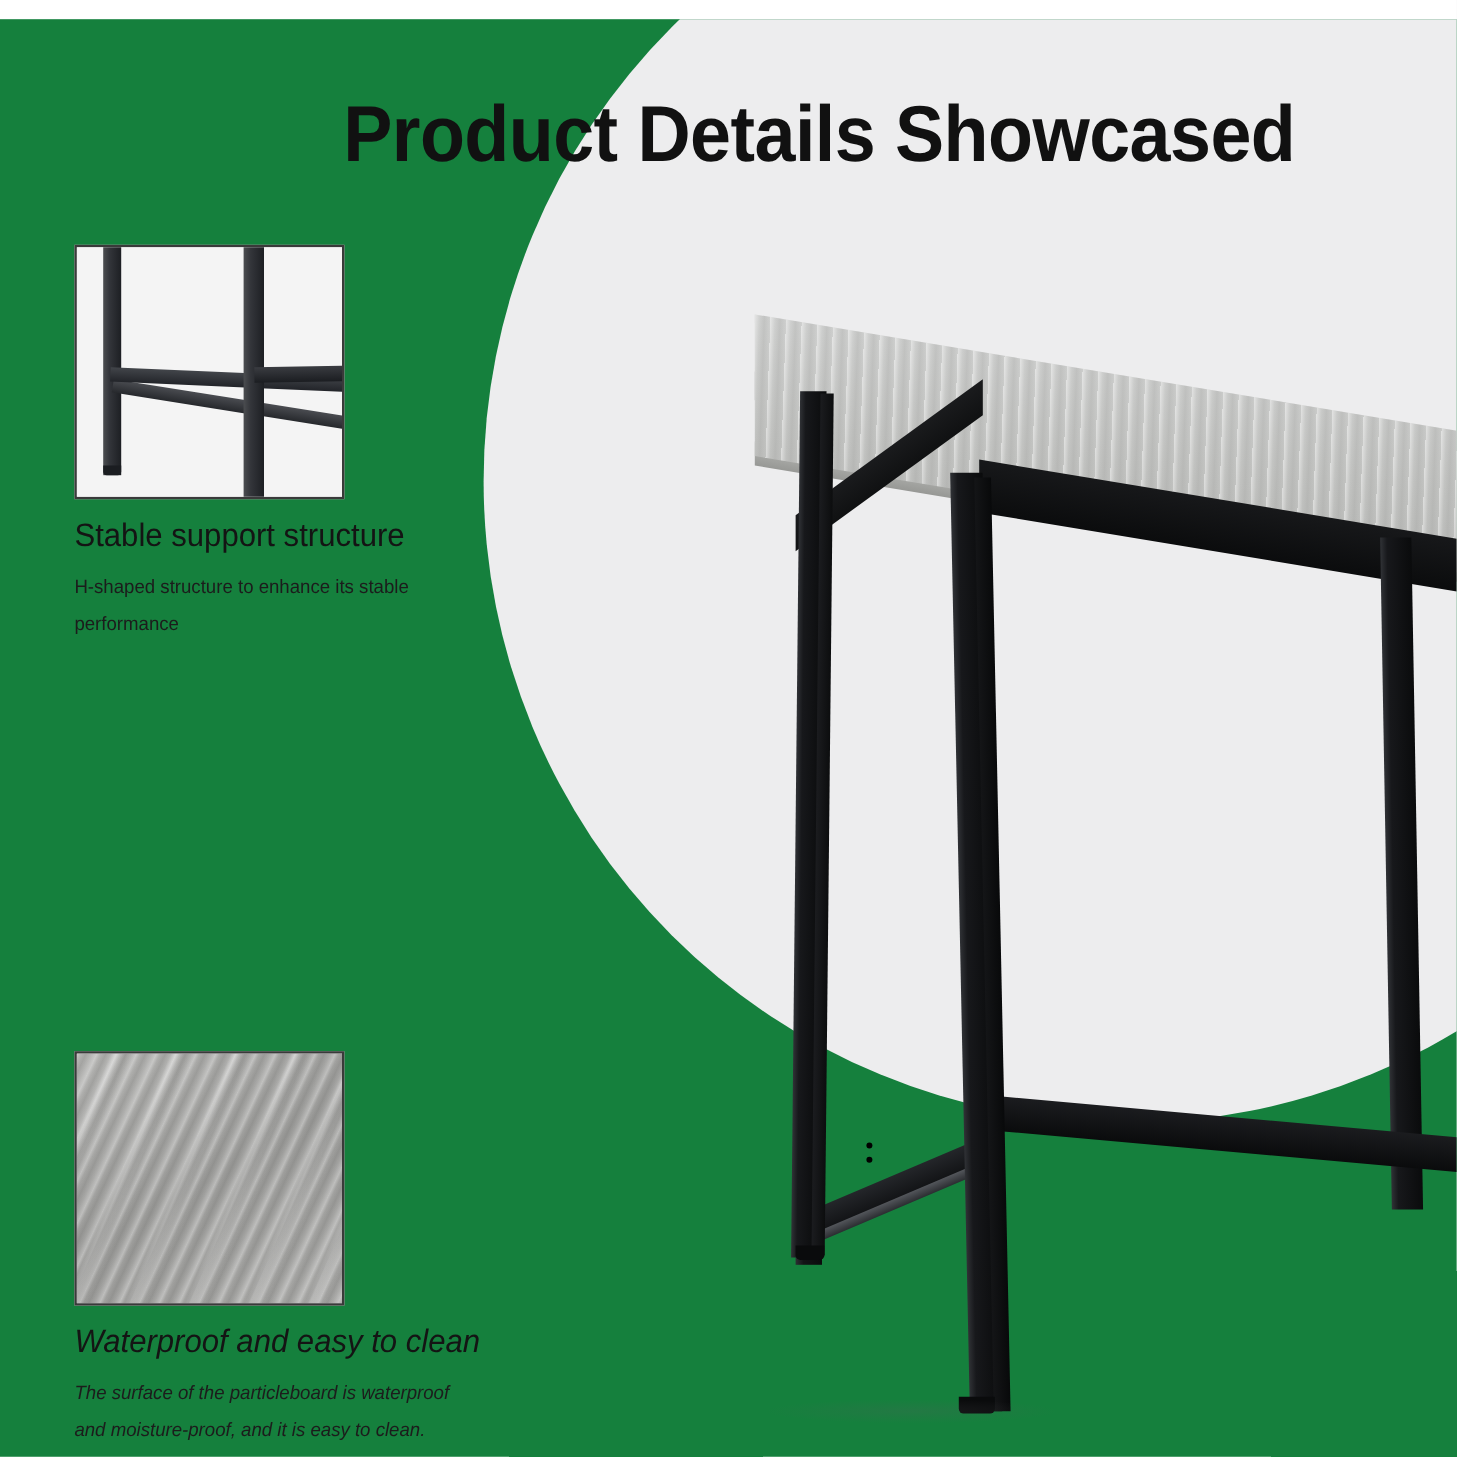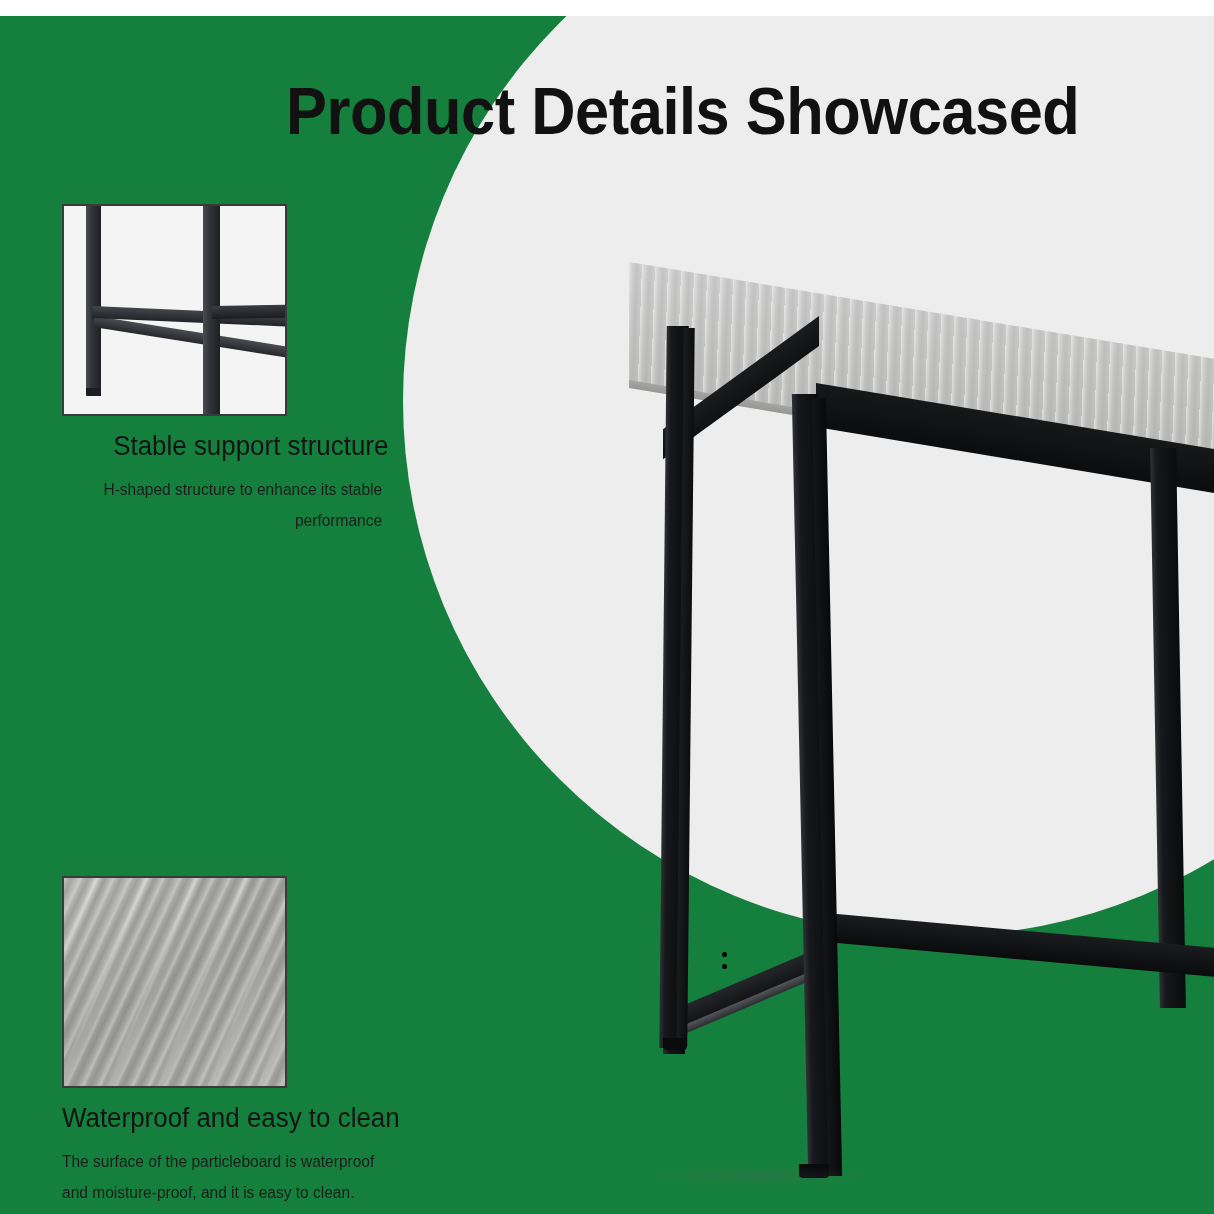--- a/index.html
+++ b/index.html
@@ -50,23 +50,23 @@
     transform: scaleX(0.93);
     transform-origin: left center;
   }
 
   
   .feature {
     position: absolute;
     left: 62px;
     width: 340px;
   }
-  .feature-1 { top: 188px; text-align: right; }
+  .feature-1 { top: 188px; }
   .feature-2 { top: 524px; }
-  .feature-3 { top: 860px; }
+  .feature-3 { top: 860px; font-style: italic; }
 
   .thumb {
     position: relative;
     width: 225px;
     height: 212px;
     border: 2px solid #3a3a3a;
     box-sizing: border-box;
     overflow: hidden;
     background: #f2f2f2;
   }

